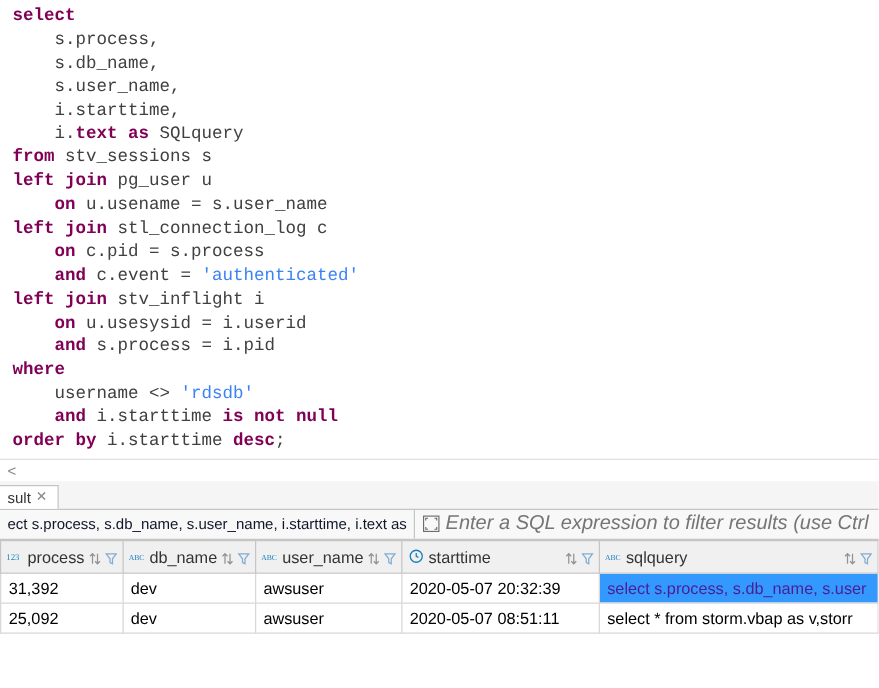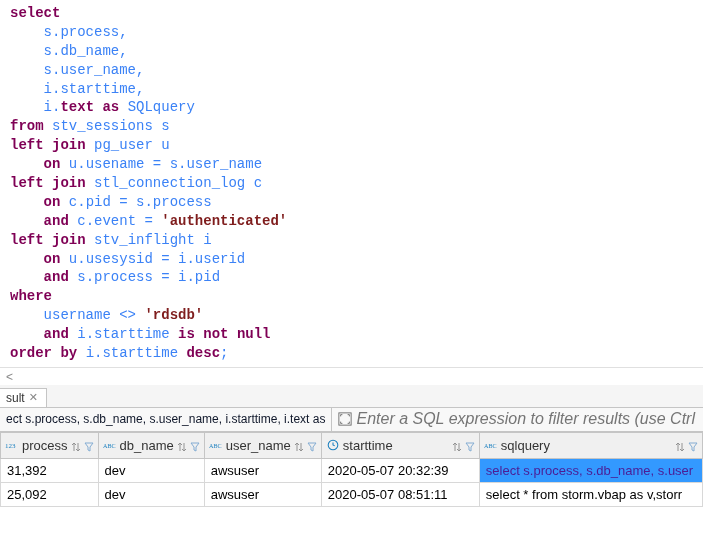--- a/index.html
+++ b/index.html
@@ -1,20 +1,20 @@
 <!DOCTYPE html>
 <html><head>
 <meta charset="utf-8">
 <style>
   * { box-sizing: border-box; margin: 0; padding: 0; }
   body { font-family: "Segoe UI", Tahoma, sans-serif; font-size: 13px; background: #fff; width: 703px; height: 550px; overflow: hidden; display: flex; flex-direction: column; }
   .editor { font-family: Consolas, "Courier New", monospace; font-size: 14px; padding: 4px 10px; line-height: 1.35; white-space: pre; overflow: hidden; flex: 0 0 auto; }
   .kw { color: #7f0055; font-weight: bold; }
-  .str { color: #7f1d1d; font-weight: bold; }
-  .txt { color: #3b82f6; }
+  .str { color: #3b82f6; font-weight: normal; }
+  .txt { color: #404040; }
   .scroll-strip { height: 18px; border-top: 1px solid #e0e0e0; padding: 2px 6px; color: #888; font-size: 12px; }
   .tabbar { display: flex; border-bottom: 1px solid #c5c5c5; background: #f5f5f5; padding-top: 3px; }
   .tab { background: #fff; border: 1px solid #c5c5c5; border-bottom: none; padding: 2px 8px 2px 6px; font-size: 12px; color: #333; display: flex; align-items: center; gap: 4px; margin-left: -1px; }
   .tab .x { color: #888; font-size: 11px; }
   .filterbar { display: flex; border-bottom: 1px solid #c5c5c5; background: #f8f8f8; height: 24px; overflow: hidden; }
   .filter-left { flex: 0 0 auto; font-size: 12px; color: #0f172a; padding: 4px 6px; border-right: 1px solid #c5c5c5; display: flex; align-items: center; white-space: nowrap; max-width: 400px; overflow: hidden; }
   .filter-right { flex: 1; color: #888; font-style: italic; padding: 4px 6px; display: flex; align-items: center; gap: 4px; white-space: nowrap; }
   .fit-icon { width: 14px; height: 14px; flex: 0 0 auto; }
   .grid { flex: 1; overflow: hidden; }
   .grid table { width: 100%; border-collapse: collapse; font-size: 13px; }

